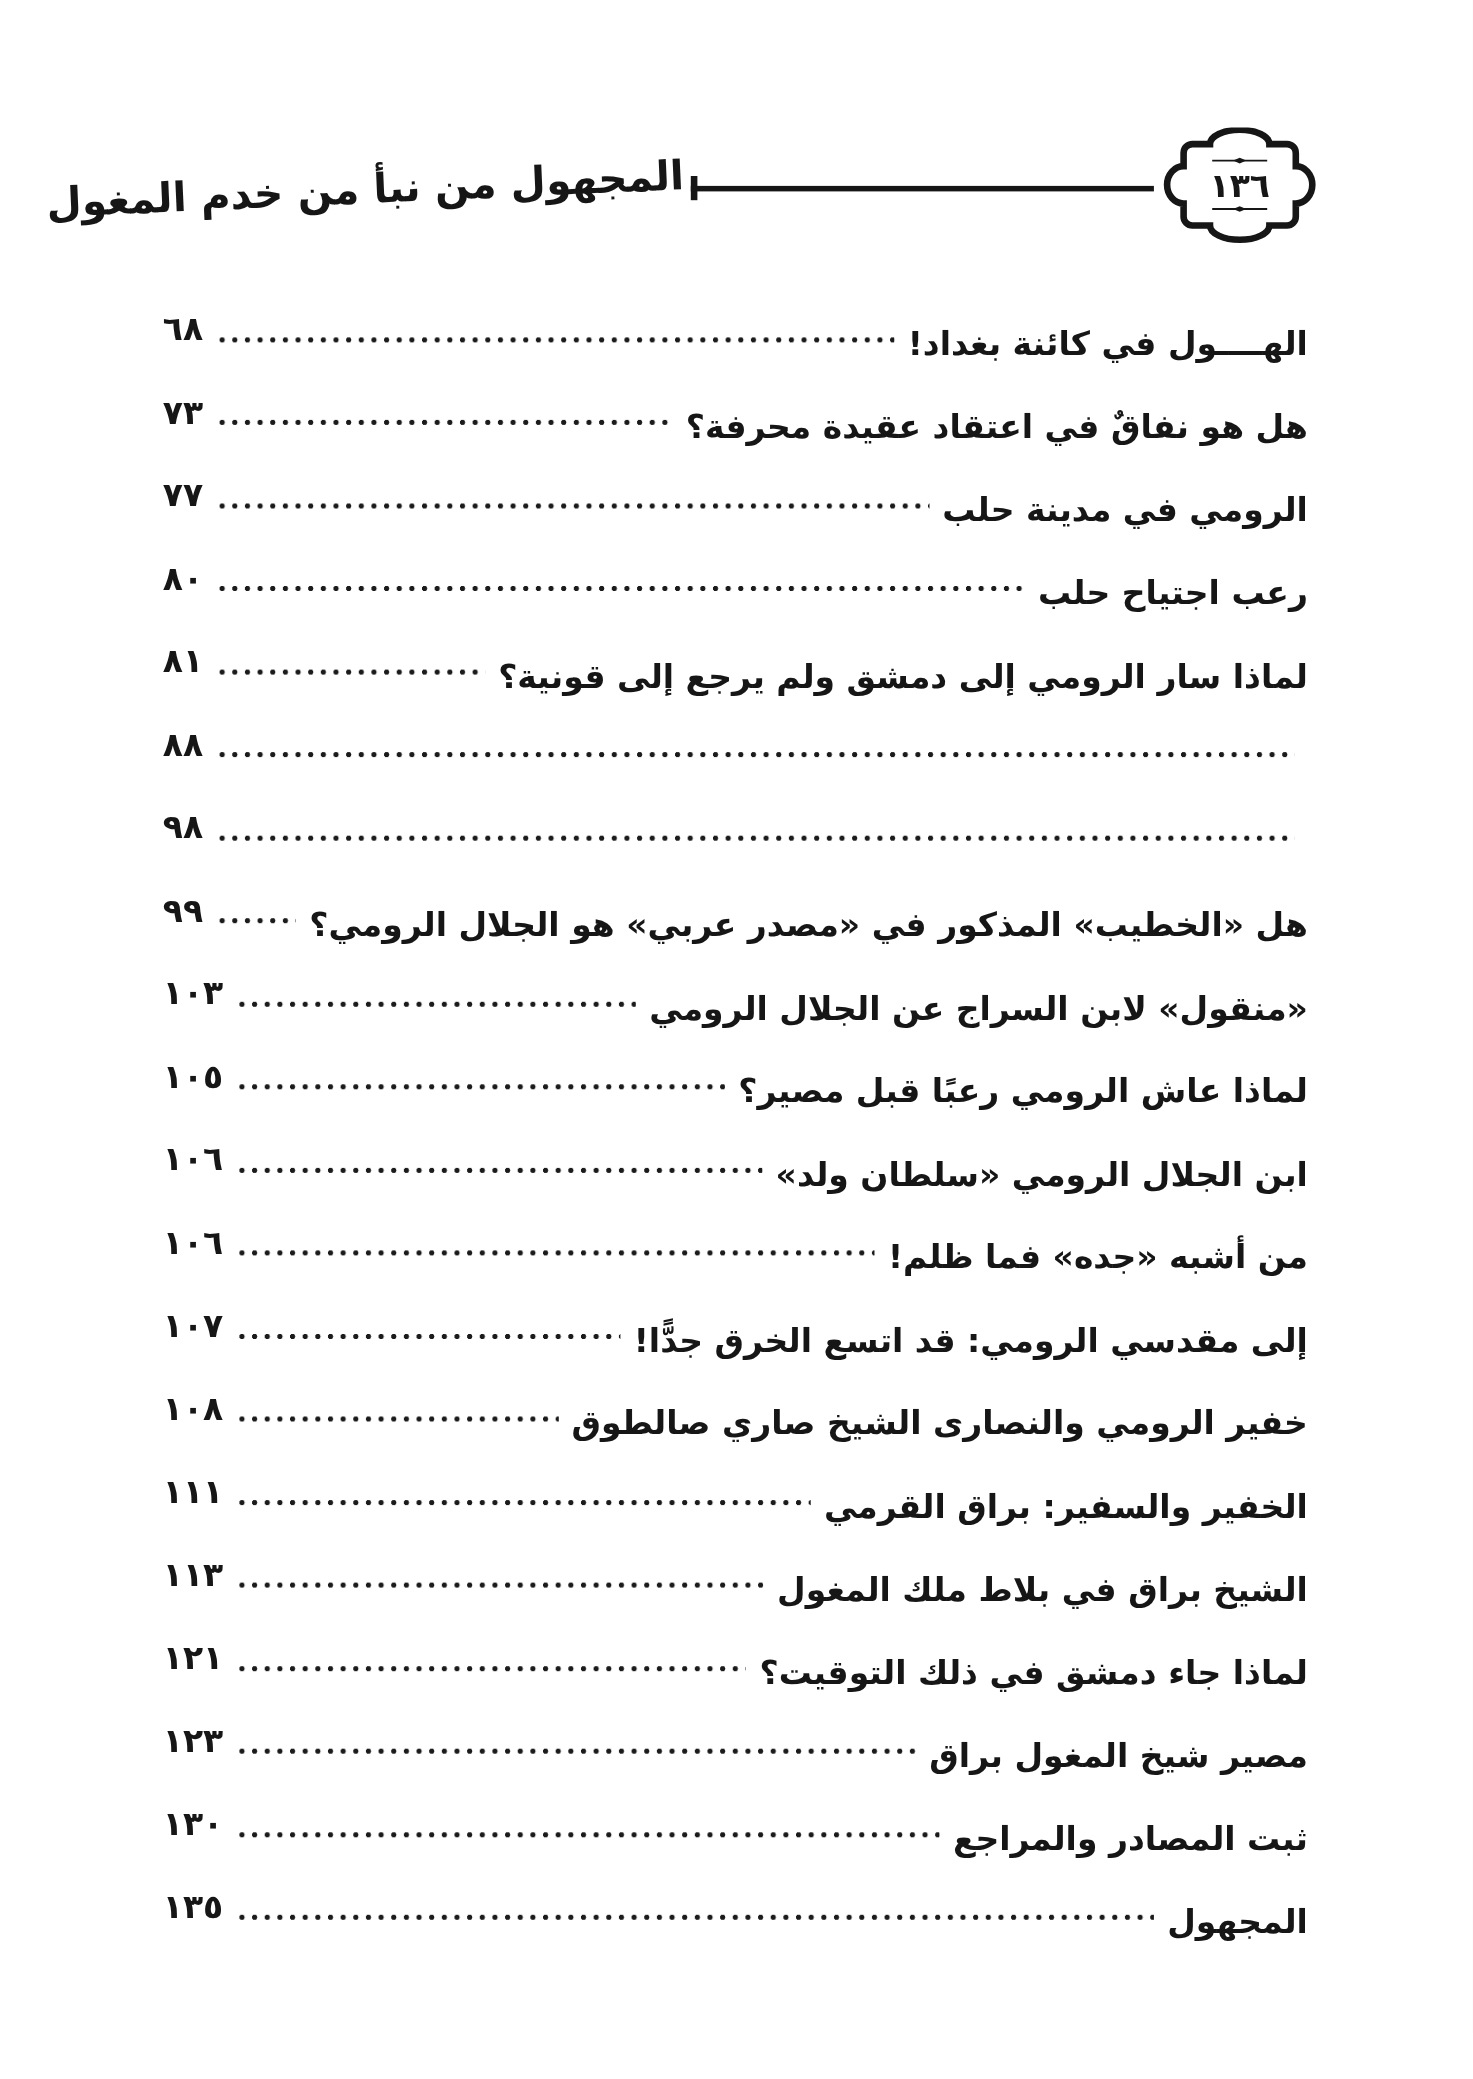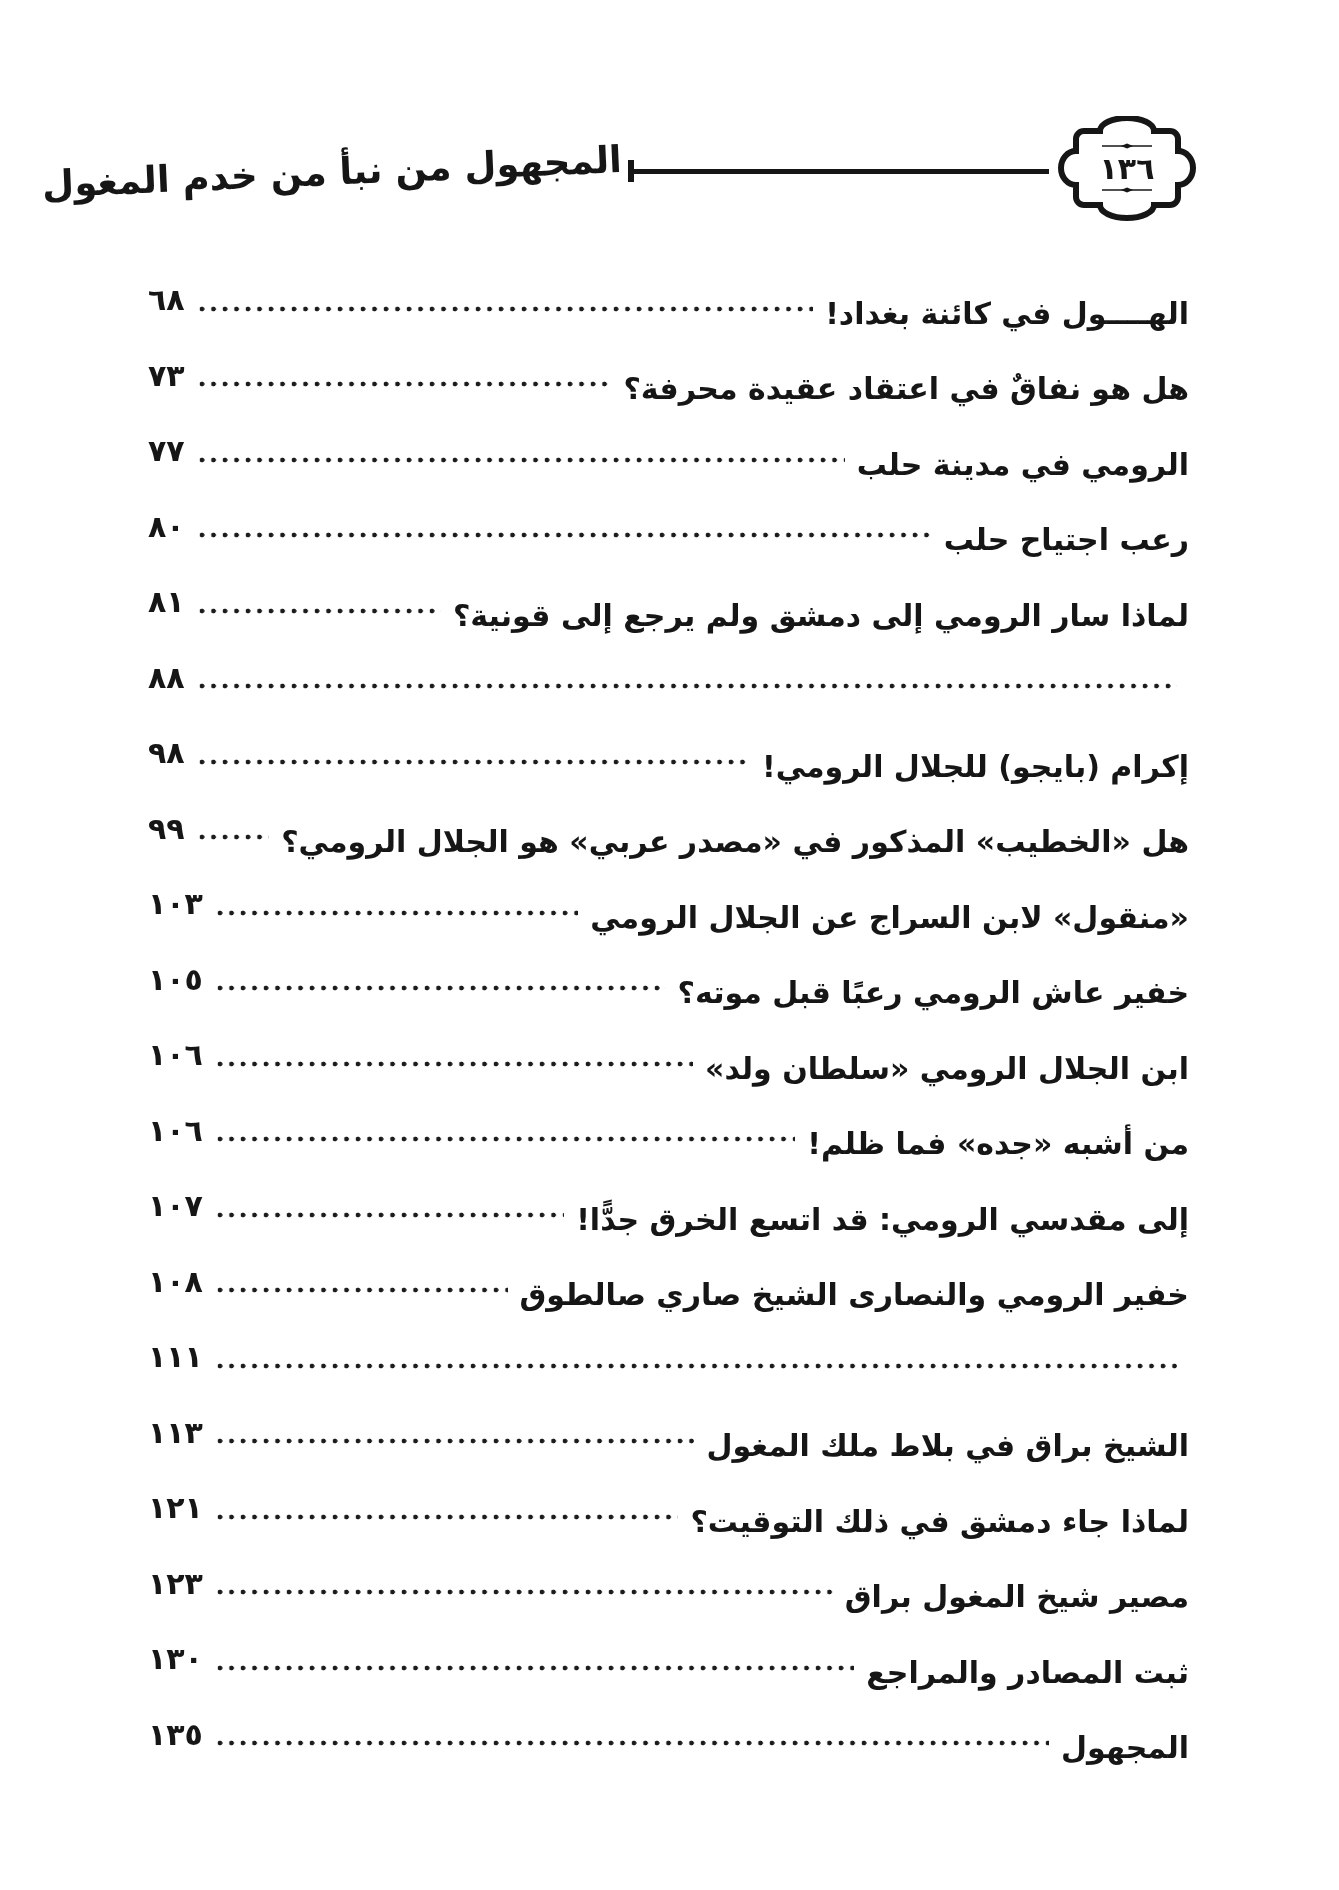--- a/index.html
+++ b/index.html
@@ -142,36 +142,35 @@
       <div class="toc-row">
         <span class="toc-title">لماذا سار الرومي إلى دمشق ولم يرجع إلى قونية؟</span>
         <span class="leader"></span>
         <span class="toc-page">٨١</span>
       </div>
       <div class="toc-row">
         <span class="leader"></span>
         <span class="toc-page">٨٨</span>
       </div>
       <div class="toc-row">
-        <span class="toc-title">إكرام (بايجو) للجلال الرومي!</span>
         <span class="leader"></span>
         <span class="toc-page">٩٨</span>
       </div>
       <div class="toc-row">
         <span class="toc-title">هل «الخطيب» المذكور في «مصدر عربي» هو الجلال الرومي؟</span>
         <span class="leader"></span>
         <span class="toc-page">٩٩</span>
       </div>
       <div class="toc-row">
         <span class="toc-title">«منقول» لابن السراج عن الجلال الرومي</span>
         <span class="leader"></span>
         <span class="toc-page">١٠٣</span>
       </div>
       <div class="toc-row">
-        <span class="toc-title">خفير عاش الرومي رعبًا قبل موته؟</span>
+        <span class="toc-title">لماذا عاش الرومي رعبًا قبل مصير؟</span>
         <span class="leader"></span>
         <span class="toc-page">١٠٥</span>
       </div>
       <div class="toc-row">
         <span class="toc-title">ابن الجلال الرومي «سلطان ولد»</span>
         <span class="leader"></span>
         <span class="toc-page">١٠٦</span>
       </div>
       <div class="toc-row">
         <span class="toc-title">من أشبه «جده» فما ظلم!</span>
@@ -182,20 +181,21 @@
         <span class="toc-title">إلى مقدسي الرومي: قد اتسع الخرق جدًّا!</span>
         <span class="leader"></span>
         <span class="toc-page">١٠٧</span>
       </div>
       <div class="toc-row">
         <span class="toc-title">خفير الرومي والنصارى الشيخ صاري صالطوق</span>
         <span class="leader"></span>
         <span class="toc-page">١٠٨</span>
       </div>
       <div class="toc-row">
+        <span class="toc-title">الخفير والسفير: براق القرمي</span>
         <span class="leader"></span>
         <span class="toc-page">١١١</span>
       </div>
       <div class="toc-row">
         <span class="toc-title">الشيخ براق في بلاط ملك المغول</span>
         <span class="leader"></span>
         <span class="toc-page">١١٣</span>
       </div>
       <div class="toc-row">
         <span class="toc-title">لماذا جاء دمشق في ذلك التوقيت؟</span>

